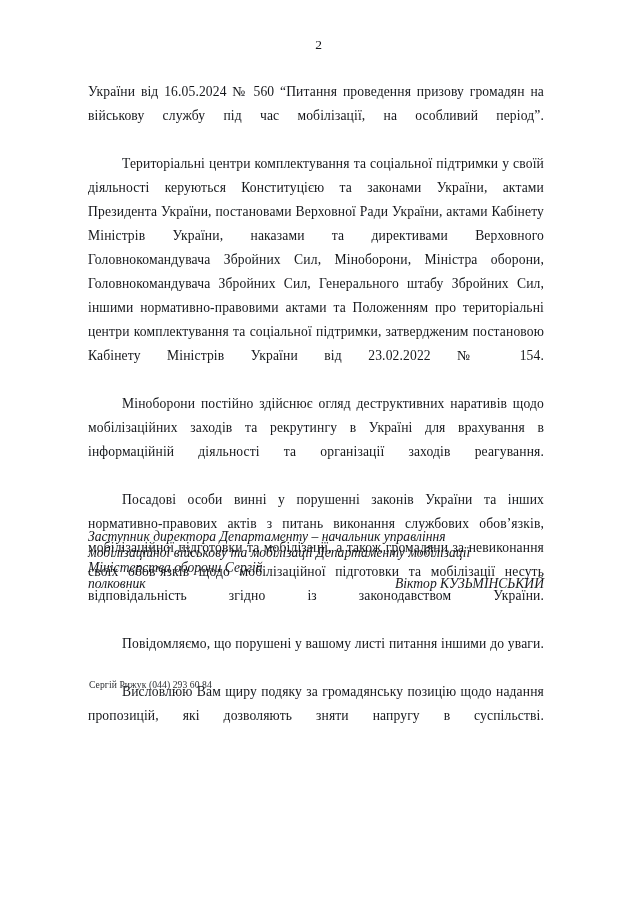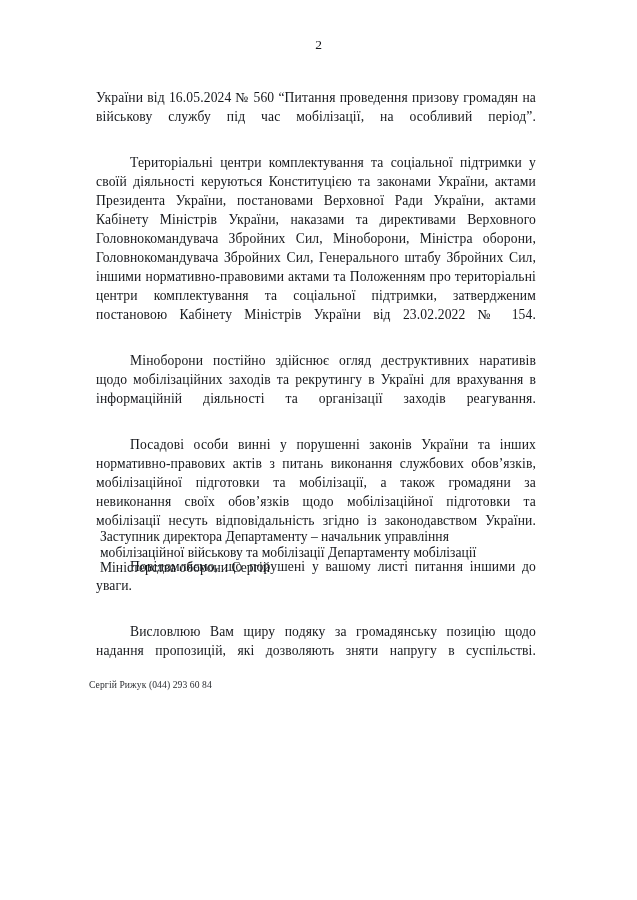--- a/index.html
+++ b/index.html
@@ -39,46 +39,47 @@
 
   
   .body-column {
     position: absolute;
     left: 88px;
     top: 80px;
     width: 456px;
   }
 
   p.para {
-    margin: 8px;
+    margin: 0;
     padding: 0;
     font-size: 13.6px;
-    line-height: 19px;
+    line-height: 24px;
     text-align: justify;
     text-justify: inter-word;
     text-indent: 0;
     color: #15171b;
     letter-spacing: 0.01em;
   }
   p.para.indented {
     text-indent: 34px;
   }
   
   p.para::after {
     content: "";
     display: inline-block;
     width: 100%;
   }
 
   
   .signature-block {
     position: absolute;
-    left: 100px;
+    left: 88px;
     top: 529px;
     width: 456px;
+    font-style: italic;
   }
   .signature-block .sig-line {
     font-size: 13.6px;
     line-height: 15.6px;
     color: #15171b;
     white-space: nowrap;
   }
   .signature-row {
     display: flex;
     align-items: baseline;
@@ -128,17 +129,21 @@
     <p class="para indented" id="p5">Висловлюю Вам щиру подяку за громадянську позицію щодо надання пропозицій, які дозволяють зняти напругу в суспільстві.</p>
 
 
   </div>
 
   <div class="signature-block">
     <div class="sig-line">Заступник директора Департаменту – начальник управління</div>
     <div class="sig-line">мобілізаційної військову та мобілізації Департаменту мобілізації</div>
     <div class="sig-line">Міністерства оборони Сергій</div>
 
+    <div class="signature-row">
+      <span class="rank">полковник</span>
+      <span class="signer-name">Віктор КУЗЬМІНСЬКИЙ</span>
+    </div>
   </div>
 
   <div class="footer-contact">Сергій Рижук (044) 293 60 84</div>
 
 </div>
 
 </body></html>

